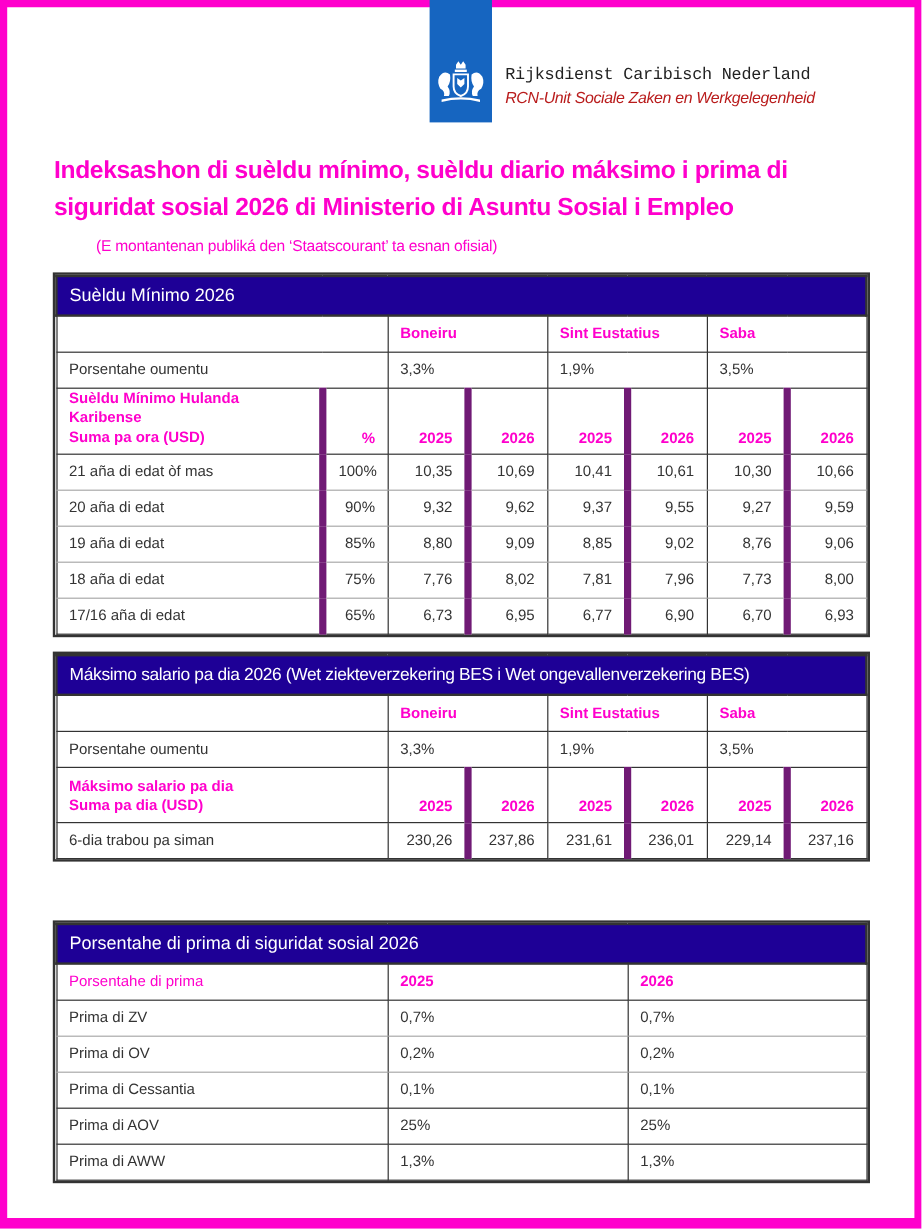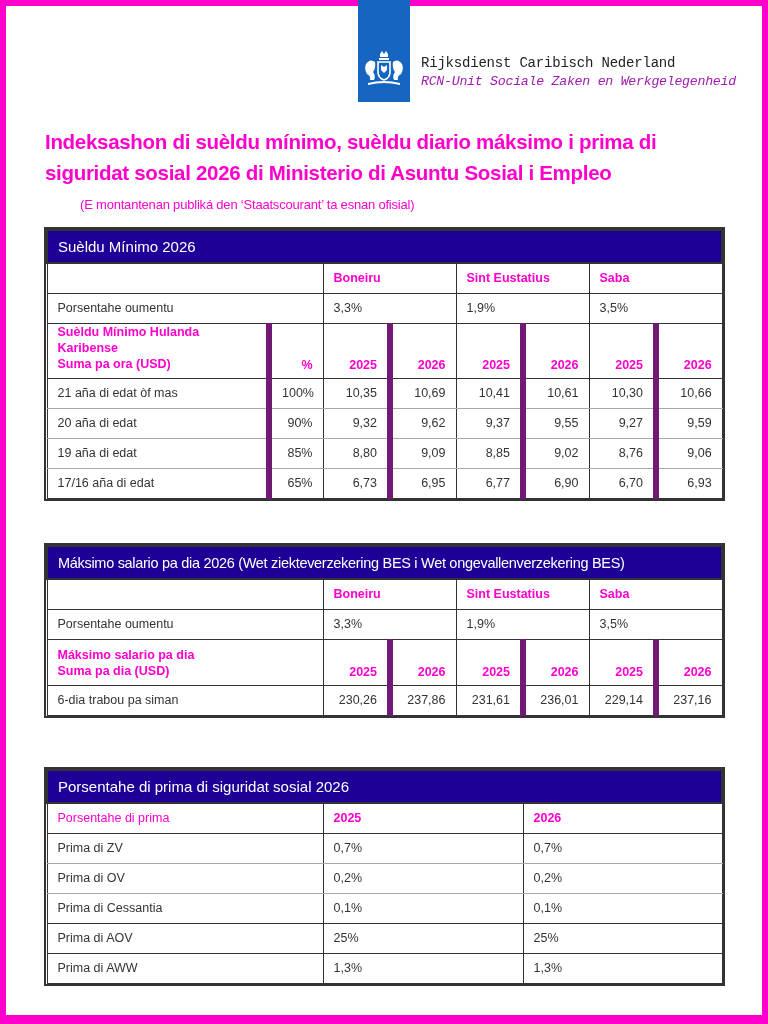--- a/index.html
+++ b/index.html
@@ -17,21 +17,21 @@
     position:absolute; left:358px; top:0; width:52px; height:102px;
     background:#1665c0;
   }
   .logo-emblem {
     position:absolute; left:362px; top:50px; width:44px; height:38px;
   }
   .org {
     position:absolute; left:421px; top:55px;
   }
   .org .line1 { font-family:Liberation Mono, monospace; font-size:14px; color:#222; letter-spacing:-0.2px; }
-  .org .line2 { font-family:Liberation Mono, monospace; font-size:13.3px; font-style:italic; color:#a21caf; margin-top:3px; letter-spacing:-0.3px; }
+  .org .line2 { font-family:Liberation Sans, sans-serif; font-size:13.3px; font-style:italic; color:#b91c1c; margin-top:3px; letter-spacing:-0.3px; }
 
   .title {
     position:absolute; left:45px; top:126px; width:690px;
     color:#ff00cc; font-size:20.5px; font-weight:bold; line-height:31px;
     letter-spacing:-0.3px;
   }
   .subtitle {
     position:absolute; left:45px; top:197px;
     color:#ff00cc; font-size:13px; letter-spacing:-0.2px;margin-left:35px;
   }
@@ -150,20 +150,30 @@
       <tr class="thin-b">
         <td class="thin-r">19 aña di edat</td>
         <td class="r">85%</td>
         <td class="r thin-r">8,80</td>
         <td class="r thin-l">9,09</td>
         <td class="r thin-r">8,85</td>
         <td class="r thin-l">9,02</td>
         <td class="r thin-r">8,76</td>
         <td class="r thin-l">9,06</td>
       </tr>
+      <tr class="thin-b">
+        <td class="thin-r">18 aña di edat</td>
+        <td class="r">75%</td>
+        <td class="r thin-r">7,76</td>
+        <td class="r thin-l">8,02</td>
+        <td class="r thin-r">7,81</td>
+        <td class="r thin-l">7,96</td>
+        <td class="r thin-r">7,73</td>
+        <td class="r thin-l">8,00</td>
+      </tr>
       <tr>
         <td class="thin-r">17/16 aña di edat</td>
         <td class="r">65%</td>
         <td class="r thin-r">6,73</td>
         <td class="r thin-l">6,95</td>
         <td class="r thin-r">6,77</td>
         <td class="r thin-l">6,90</td>
         <td class="r thin-r">6,70</td>
         <td class="r thin-l">6,93</td>
       </tr>

